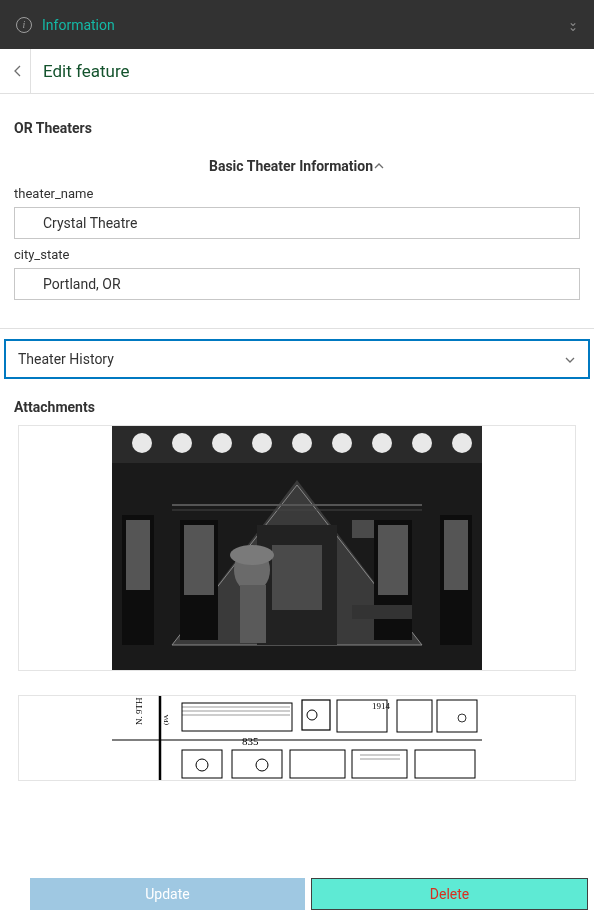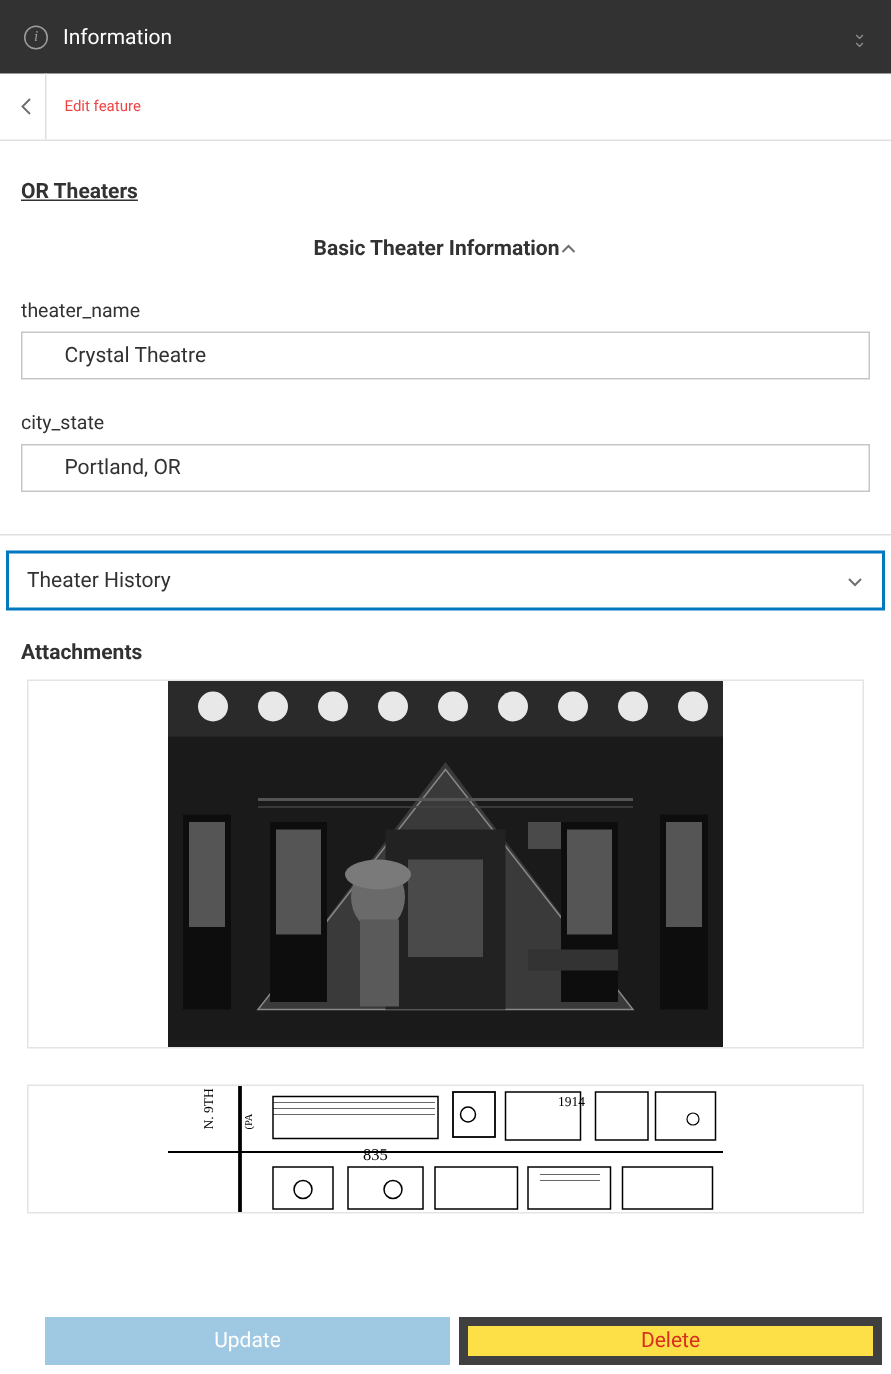--- a/index.html
+++ b/index.html
@@ -35,21 +35,21 @@
       border-radius: 50%;
       display: flex;
       align-items: center;
       justify-content: center;
       font-size: 10px;
       color: #9e9e9e;
       font-style: italic;
       font-family: serif;
     }
     .top-bar-title {
-      color: #ffffff;
+      color: #14b8a6;
       font-size: 14px;
     }
     .collapse-icon {
       color: #8a8a8a;
       font-size: 12px;
       display: flex;
       flex-direction: column;
       line-height: 5px;
     }
     .header-row {
@@ -68,22 +68,22 @@
       justify-content: center;
       height: 100%;
     }
     .header-divider {
       width: 1px;
       height: 100%;
       background: #e0e0e0;
       margin: 0 6px 0 2px;
     }
     .header-title {
-      font-size: 10px;
-      color: #ef4444;
+      font-size: 17px;
+      color: #14532d;
       font-weight: 400;
       padding-left: 6px;
     }
     .content {
       height: calc(100% - 49px - 45px - 42px);
       overflow-y: auto;
       padding: 0;
       position: relative;
     }
     .content::-webkit-scrollbar {
@@ -94,21 +94,20 @@
       border-radius: 4px;
     }
     .content::-webkit-scrollbar-track {
       background: transparent;
     }
     .section-label {
       font-size: 14px;
       font-weight: 700;
       color: #323232;
       padding: 26px 14px 4px 14px;
-      text-decoration: underline;
     }
     .group-header {
       display: flex;
       justify-content: center;
       align-items: center;
       padding: 18px 14px 4px 14px;
     }
     .group-title {
       font-size: 14px;
       font-weight: 700;
@@ -117,21 +116,21 @@
     .chevron-toggle {
       color: #6e6e6e;
       font-size: 12px;
     }
     .field-group {
       padding: 0 14px;
     }
     .field-label {
       font-size: 13px;
       color: #323232;
-      margin-top: 22px;
+      margin-top: 8px;
       margin-bottom: 6px;
       font-weight: 400;
     }
     .field-input {
       width: 100%;
       height: 32px;
       border: 1px solid #c7c7c7;
       padding: 0 28px;
       font-size: 14px;
       color: #323232;
@@ -210,22 +209,22 @@
       display: flex;
       align-items: center;
       justify-content: center;
     }
     .btn-update {
       background: #9fc8e2;
       border: none;
       color: #ffffff;
     }
     .btn-delete {
-      background: #fde047;
-      border: 6px solid #404040;
+      background: #5eead4;
+      border: 1px solid #404040;
       color: #d83020;
     }
     .basement-pad {
       height: 40px;
     }
   </style>
 </head>
 <body>
 
 <div class="top-bar">

